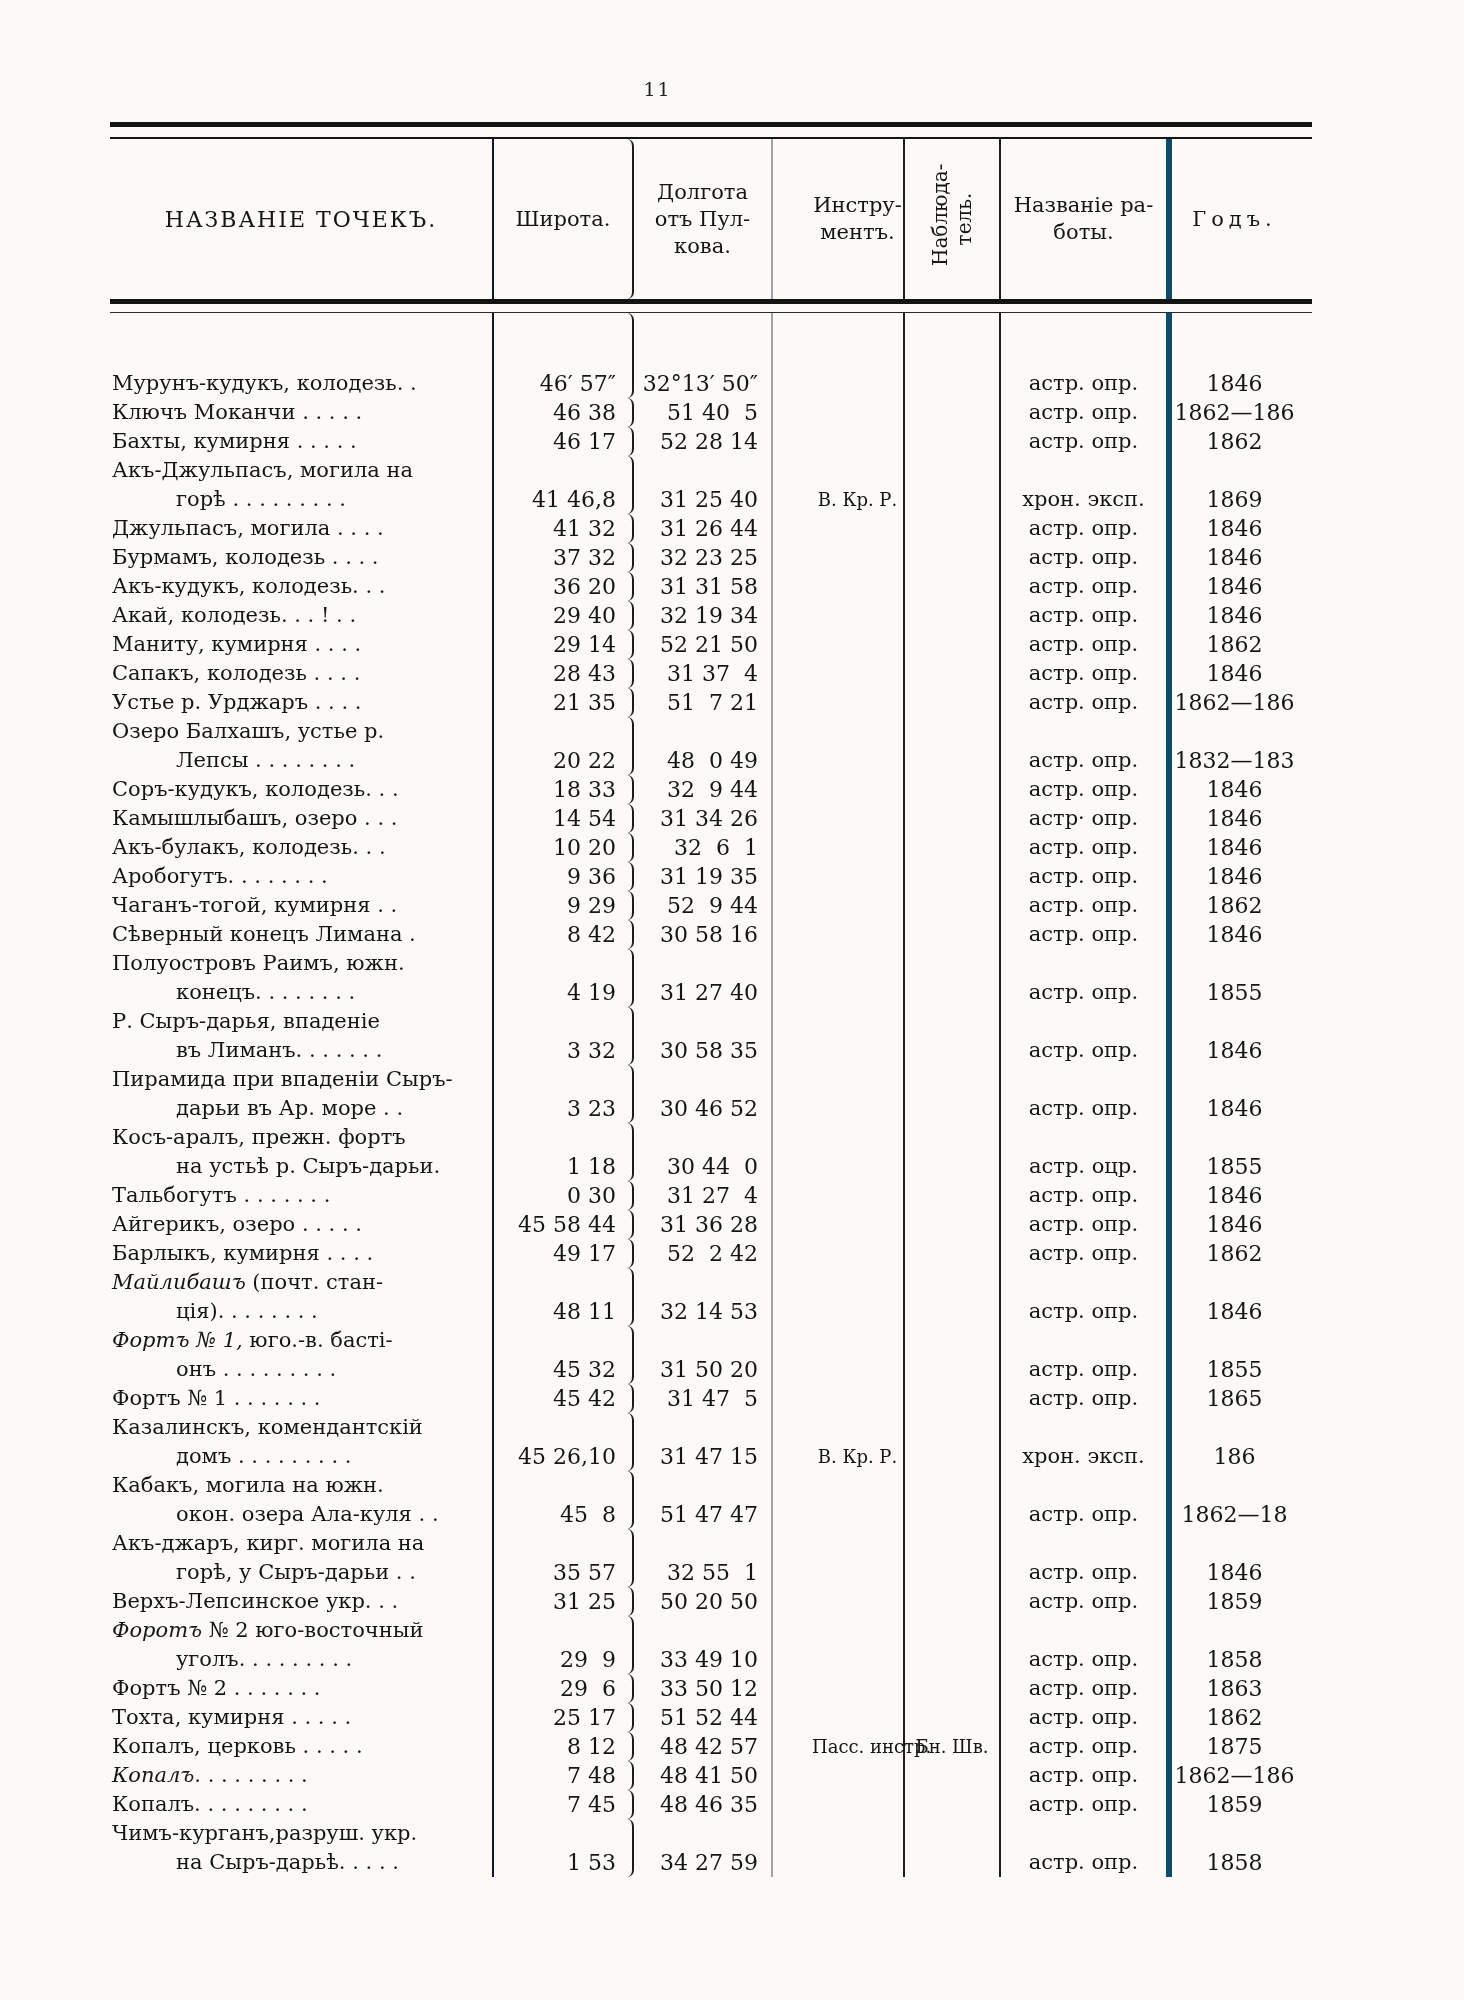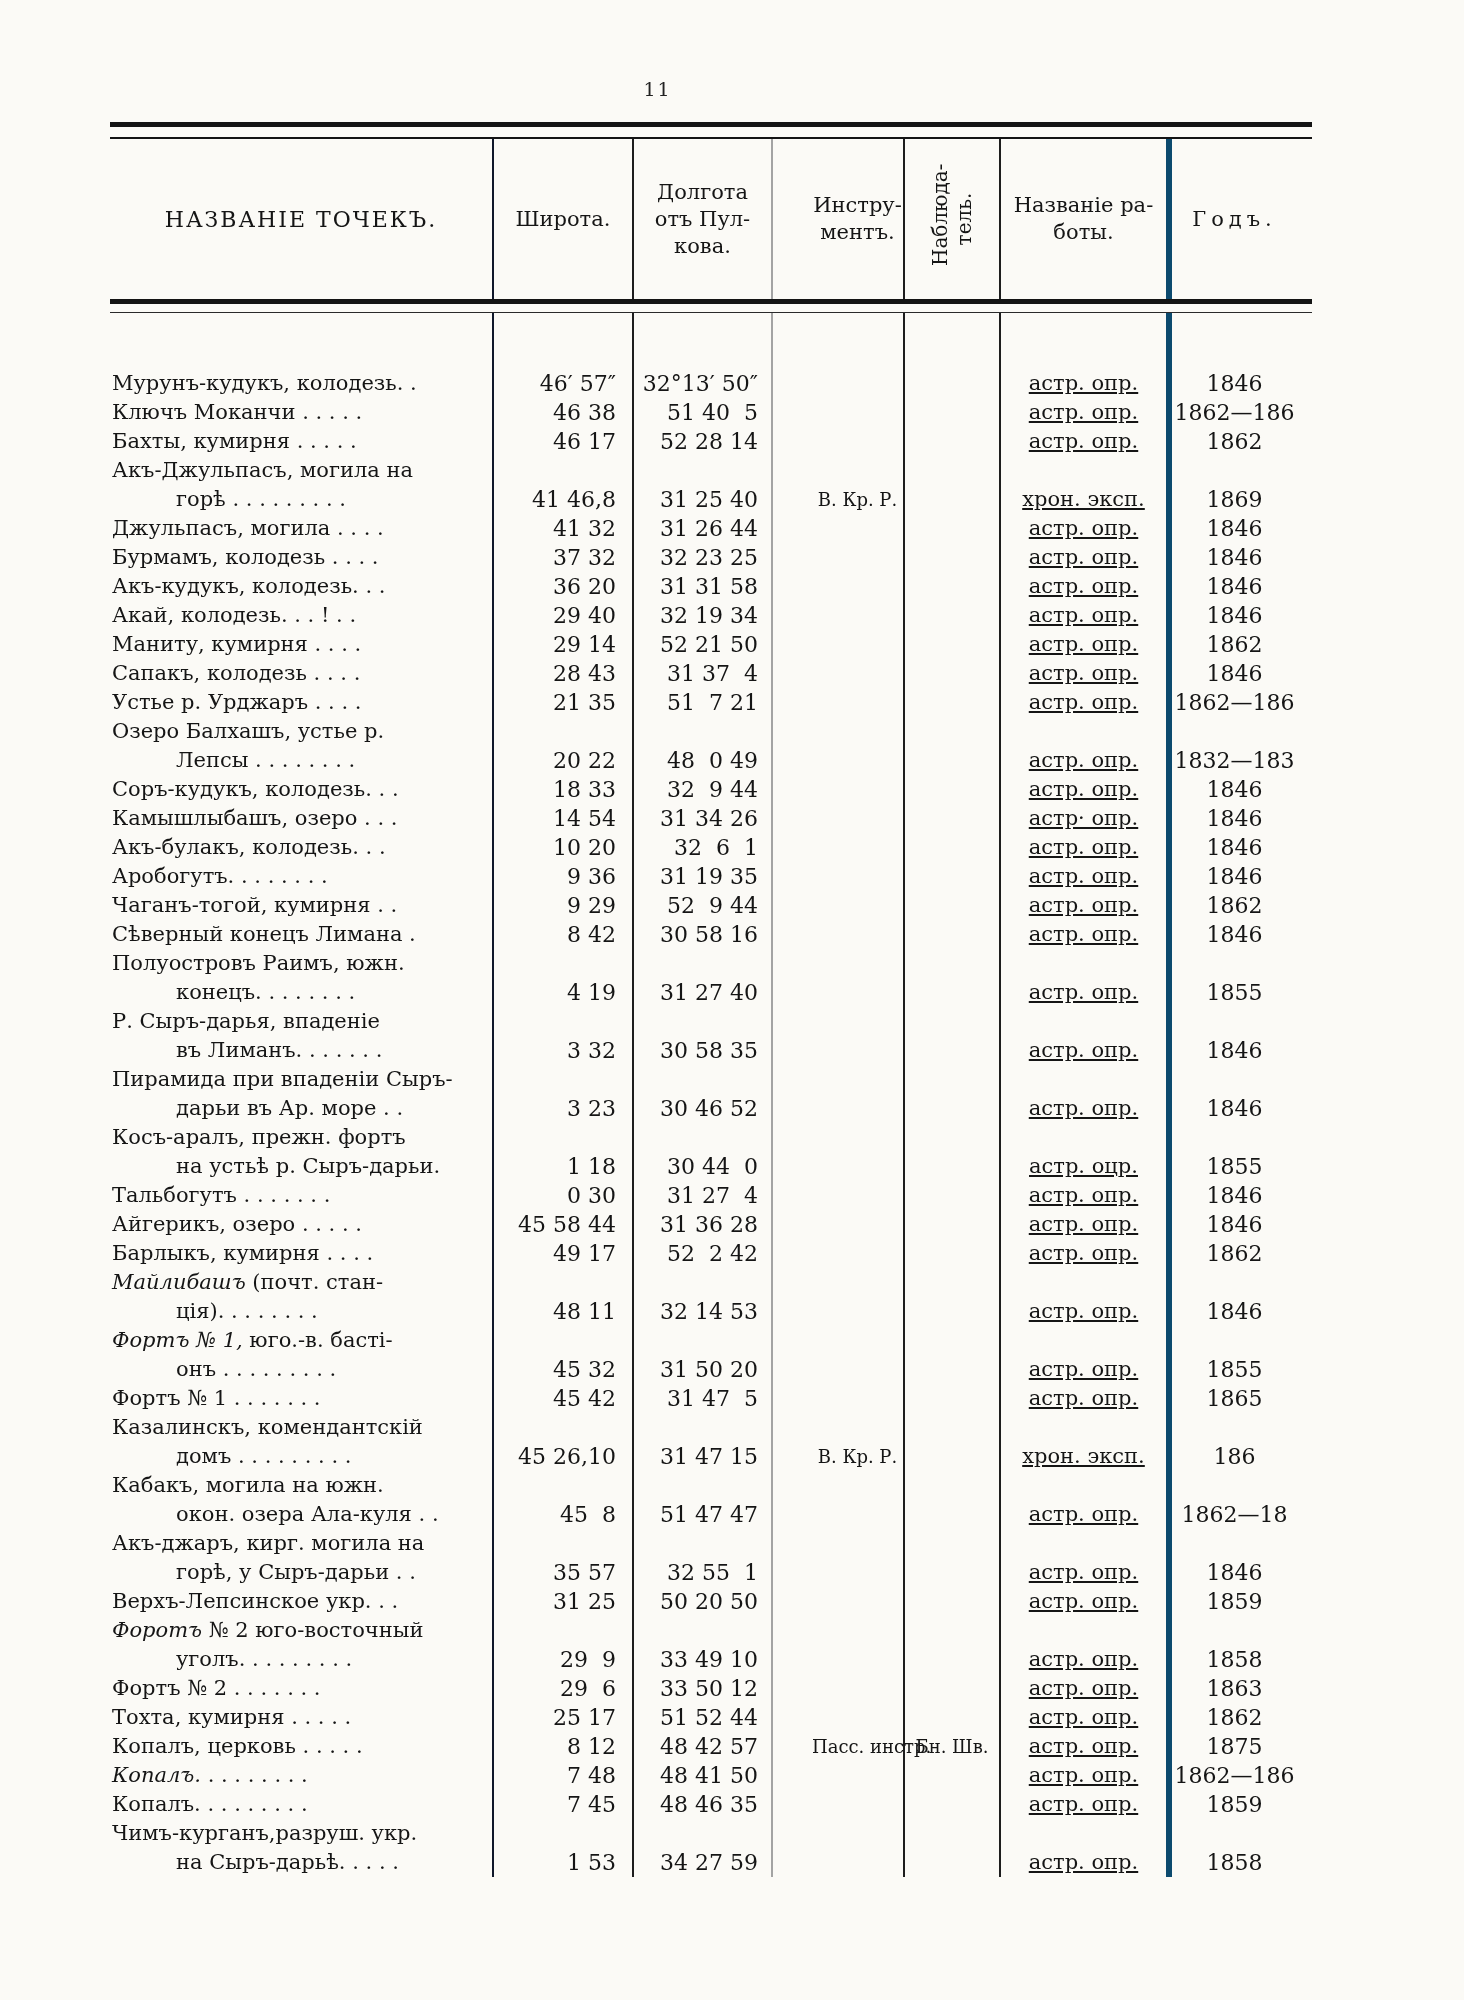--- a/index.html
+++ b/index.html
@@ -19,39 +19,39 @@
   }
   .rule-top{height:10px;border-top:5px solid #141414;border-bottom:2px solid #141414;}
   .rule-mid{height:8px;border-top:5px solid #141414;border-bottom:1px solid #2a2a2a;}
   .hdr{display:flex;align-items:stretch;height:160px;}
   .cell{box-sizing:border-box;}
   .hcell{
     display:flex;flex-direction:column;justify-content:center;
     text-align:center;font-size:21px;line-height:27px;white-space:pre-line;
   }
   .c-name{width:384px;border-right:2px solid #0f172a;}
-  .c-lat {width:140px;border-right:2px solid #1d1d1d;}
+  .c-lat {width:140px;border-right:2px solid #1d1d1d;border-radius:7px;}
   .c-lon {width:139px;border-right:2px solid #a3a3a3;}
   .c-ins {width:132px;border-right:2px solid #1d1d1d;padding-left:39px;}
   .c-obs {width:96px; border-right:2px solid #1d1d1d;}
   .c-work{width:171px;border-right:6px solid #0c4a6e;}
   .c-year{width:125px;}
   .h-name{letter-spacing:2px;font-size:22px;}
   .h-year{letter-spacing:5px;}
   .h-obs-inner{transform:rotate(-90deg);font-size:20px;line-height:24px;}
   .body .row{display:flex;align-items:stretch;}
   .body .row .cell{display:flex;flex-direction:column;justify-content:flex-end;}
   .row.first .cell{padding-top:56px;}
   .name-line{font-size:21px;line-height:29px;white-space:nowrap;padding-left:2px;}
   .name-line.cont{padding-left:66px;}
   .num{font-size:22px;line-height:29px;white-space:pre;text-align:right;}
   .c-lat .num{padding-right:16px;}
   .c-lon .num{padding-right:13px;}
   .ins-txt,.obs-txt{font-size:18px;line-height:29px;text-align:center;white-space:nowrap;}
-  .work-txt{font-size:21px;line-height:29px;text-align:center;white-space:nowrap;text-decoration:underline;}
+  .work-txt{font-size:21px;line-height:29px;text-align:center;white-space:nowrap;}
   .year-txt{font-size:22px;line-height:29px;text-align:center;white-space:nowrap;overflow:visible;}
   i{}
 </style>
 </head>
 <body>
 
 <div class="pageno">11</div>
 
 <div class="table">
   <div class="rule-top"></div>

